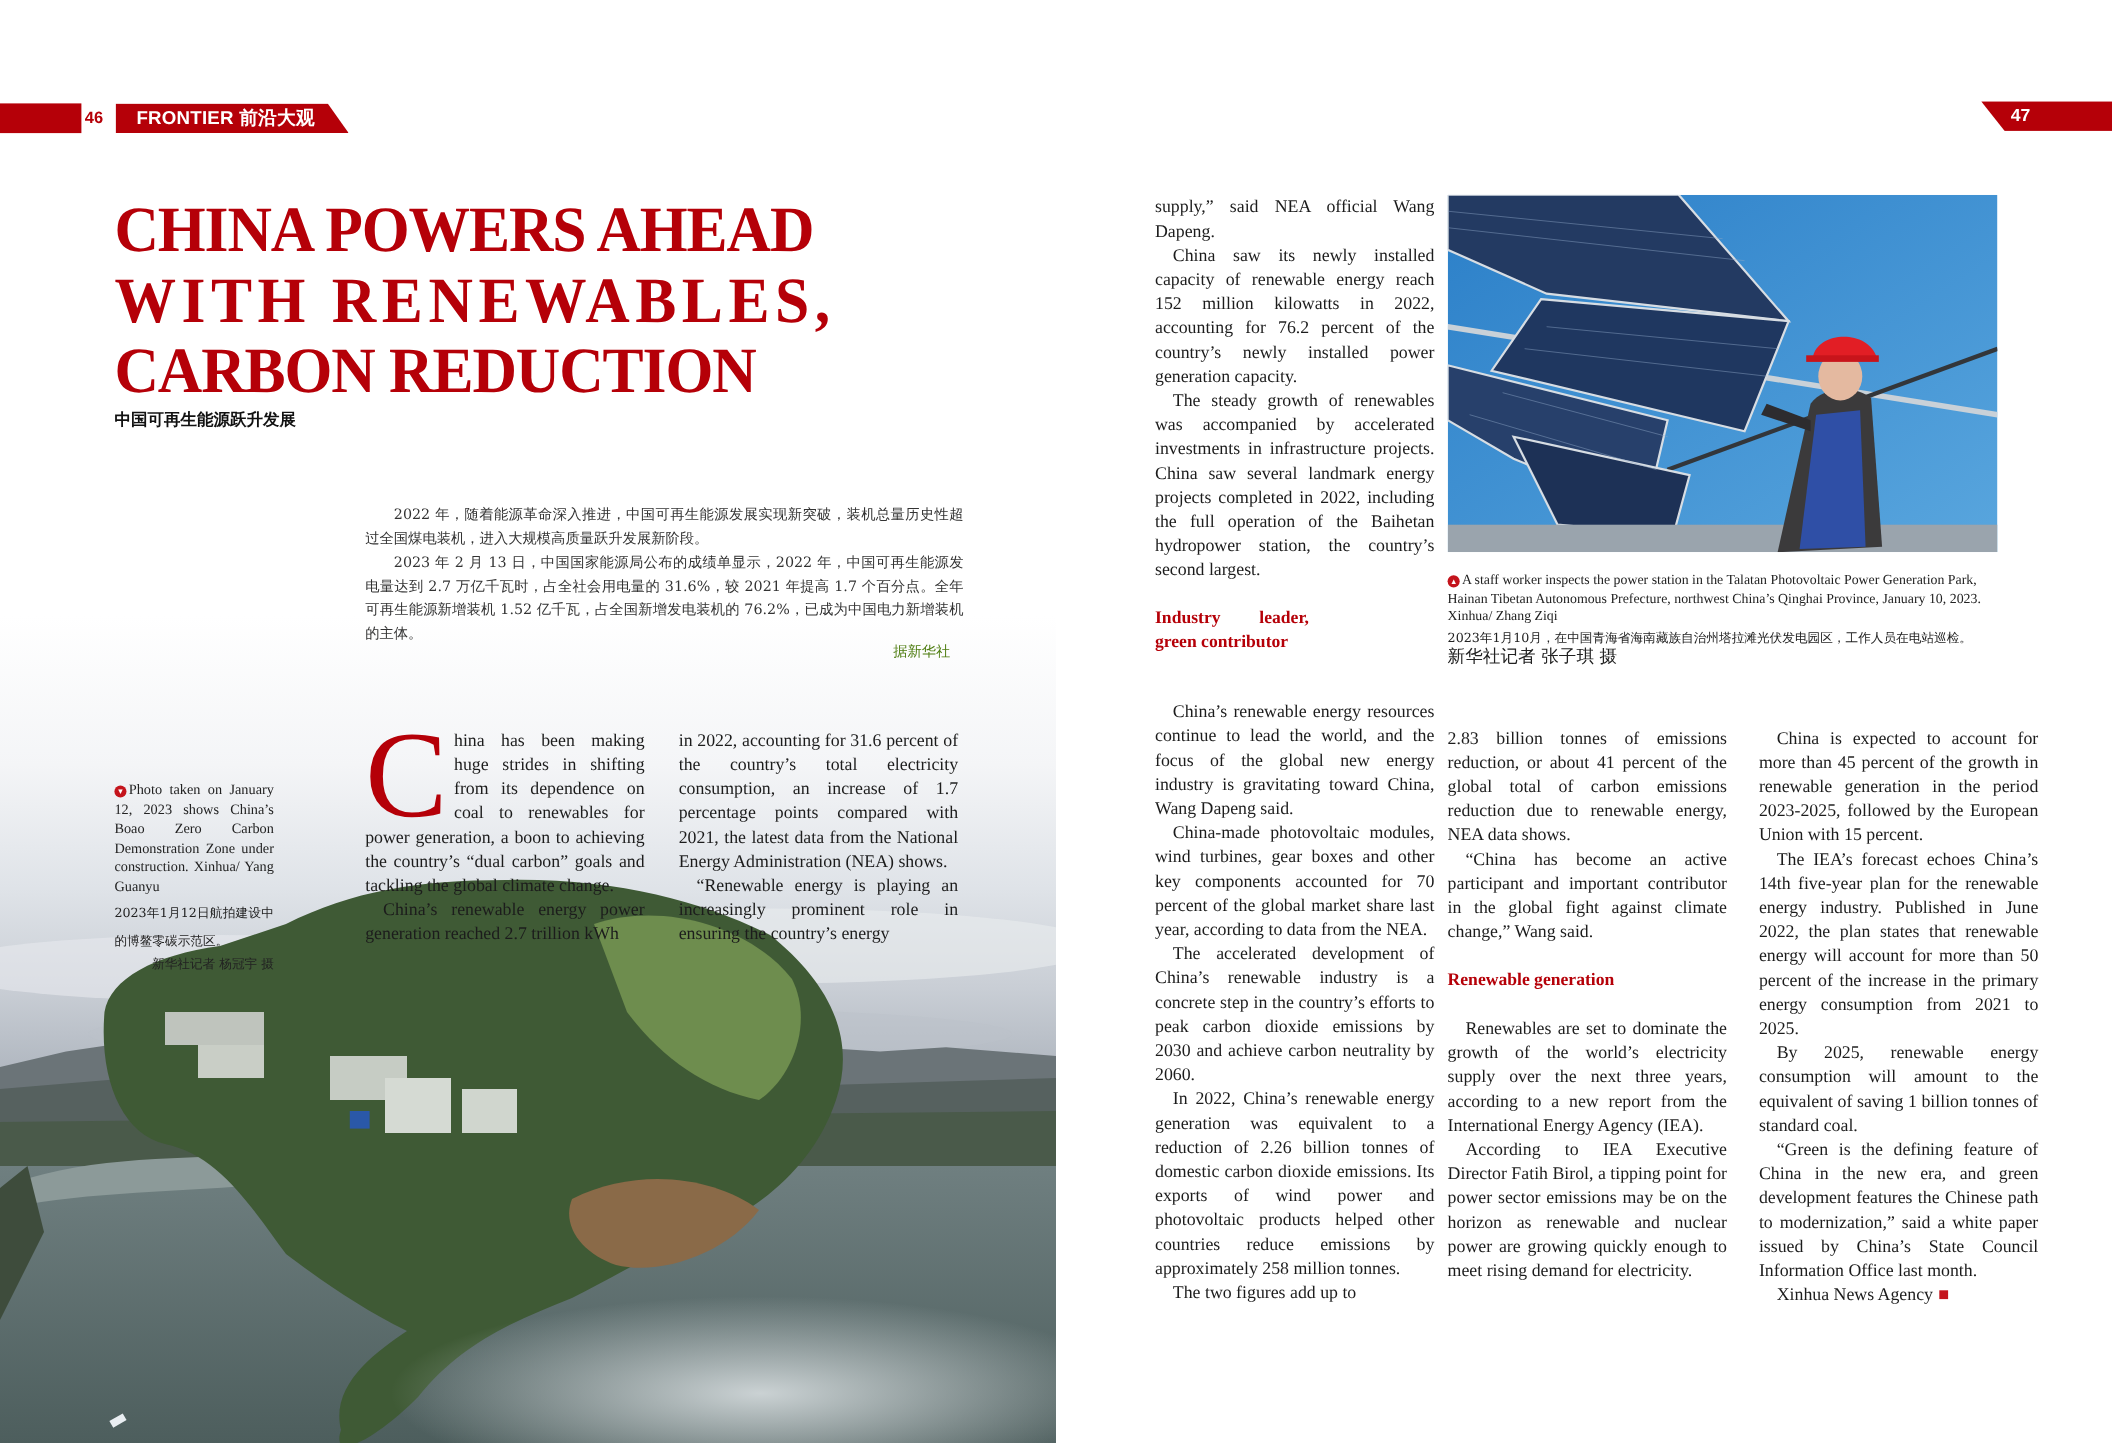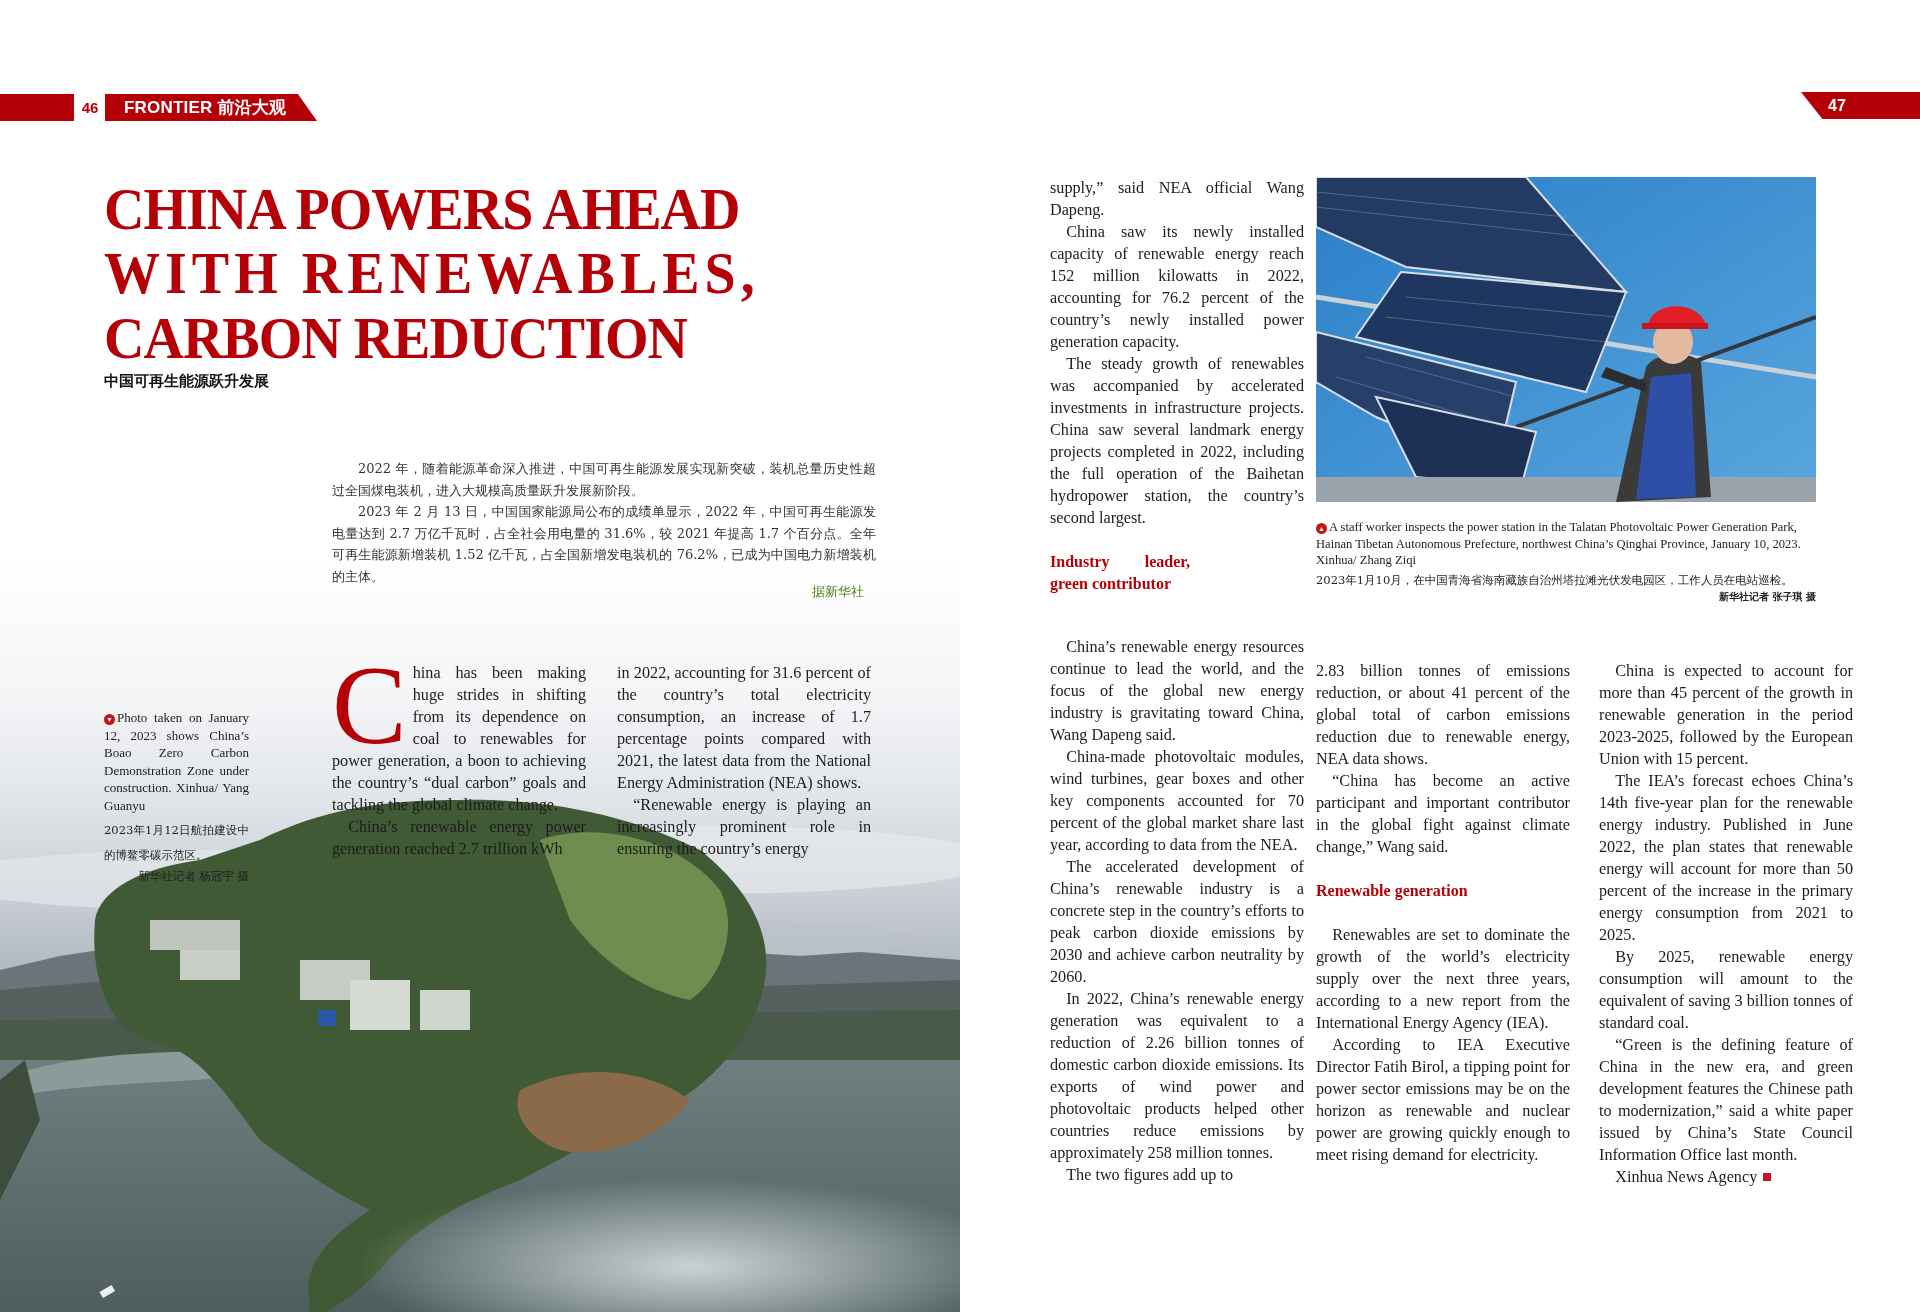--- a/index.html
+++ b/index.html
@@ -6,21 +6,21 @@
   body {
     width: 1920px; height: 1312px; position: relative; overflow: hidden;
     background: #ffffff; color: #1a1a1a;
     font-family: "Liberation Serif", "DejaVu Serif", serif;
   }
   .abs { position: absolute; }
 
   
   .hdr-left-block { left: 0; top: 94px; width: 74px; height: 27px; background: #b50008; }
   .hdr-pagenum-left { left: 77px; top: 94px; width: 26px; height: 27px; line-height: 27px;
-    font-family: "Liberation Sans", "DejaVu Sans", sans-serif; font-weight: bold; font-size: 15px; color: #b50008; text-align: center; }
+    font-family: "Liberation Sans", "DejaVu Sans", sans-serif; font-weight: bold; font-size: 15px; color: #b50008; }
   .hdr-section { left: 105px; top: 94px; height: 27px; width: 212px; background: #b50008;
     clip-path: polygon(0 0, 91% 0, 100% 100%, 0 100%); }
   .hdr-section-text { left: 124px; top: 94px; line-height: 27px; color: #fff;
     font-family: "Liberation Sans", "DejaVu Sans", sans-serif; font-weight: bold; font-size: 17px; letter-spacing: 0.2px; }
   .hdr-right { left: 1801px; top: 92px; width: 119px; height: 27px; background: #b50008;
     clip-path: polygon(0 0, 100% 0, 100% 100%, 18% 100%); }
   .hdr-pagenum-right { left: 1828px; top: 92px; line-height: 27px; color: #fff;
     font-family: "Liberation Sans", "DejaVu Sans", sans-serif; font-weight: bold; font-size: 16px; }
 
   
@@ -60,21 +60,21 @@
   .cap-left { left: 104px; top: 709px; width: 145px; font-size: 13px; line-height: 17.5px; color: #222; text-align: justify; }
   .cap-left p { margin: 0; }
   .cap-cn { font-family: "DejaVu Serif", serif; font-size: 11.5px; line-height: 25px; margin-top: 4px !important; }
   .cap-cn-credit { text-align: right; font-family: "DejaVu Serif", serif; font-size: 11.5px; }
   .cap-icon { display: inline-block; width: 11px; height: 11px; border-radius: 50%; background: #c4141c; color: #fff; font-size: 8px; line-height: 11px; text-align: center; vertical-align: 0px; margin-right: 2px; font-family: "DejaVu Sans", sans-serif; }
 
   .solar { left: 1316px; top: 177px; width: 500px; height: 325px; overflow: hidden; }
   .cap-right { left: 1316px; top: 519px; width: 500px; font-size: 12.6px; line-height: 16.5px; color: #222; }
   .cap-right p { margin: 0; }
   .cap-right .cn { font-family: "DejaVu Serif", serif; font-size: 11.5px; margin-top: 3px; line-height: 17px; }
-  .cap-right .credit { text-align: right; font-family: "DejaVu Serif", serif; font-size: 10px; font-weight: bold; }
+  .cap-right .credit { font-family: "DejaVu Serif", serif; font-size: 16px; }
 </style>
 </head>
 <body>
 
 <div class="abs hdr-left-block"></div>
 <div class="abs hdr-pagenum-left">46</div>
 <div class="abs hdr-section"></div>
 <div class="abs hdr-section-text">FRONTIER 前沿大观</div>
 <div class="abs hdr-right"></div>
 <div class="abs hdr-pagenum-right">47</div>
@@ -227,16 +227,16 @@
   <p class="noind">2.83 billion tonnes of emissions reduction, or about 41 percent of the global total of carbon emissions reduction due to renewable energy, NEA data shows.</p>
   <p>“China has become an active participant and important contributor in the global fight against climate change,” Wang said.</p>
   <p class="sub" style="margin-top:22px; margin-bottom:22px;">Renewable generation</p>
   <p>Renewables are set to dominate the growth of the world’s electricity supply over the next three years, according to a new report from the International Energy Agency (IEA).</p>
   <p>According to IEA Executive Director Fatih Birol, a tipping point for power sector emissions may be on the horizon as renewable and nuclear power are growing quickly enough to meet rising demand for electricity.</p>
 </div>
 
 <div class="col colF">
   <p>China is expected to account for more than 45 percent of the growth in renewable generation in the period 2023-2025, followed by the European Union with 15 percent.</p>
   <p>The IEA’s forecast echoes China’s 14th five-year plan for the renewable energy industry. Published in June 2022, the plan states that renewable energy will account for more than 50 percent of the increase in the primary energy consumption from 2021 to 2025.</p>
-  <p>By 2025, renewable energy consumption will amount to the equivalent of saving 3 billion tonnes of standard coal.</p>
+  <p>By 2025, renewable energy consumption will amount to the equivalent of saving 1 billion tonnes of standard coal.</p>
   <p>“Green is the defining feature of China in the new era, and green development features the Chinese path to modernization,” said a white paper issued by China’s State Council Information Office last month.</p>
   <p><span>Xinhua News Agency</span><span class="endmark"></span></p>
 </div>
 
 </body></html>

